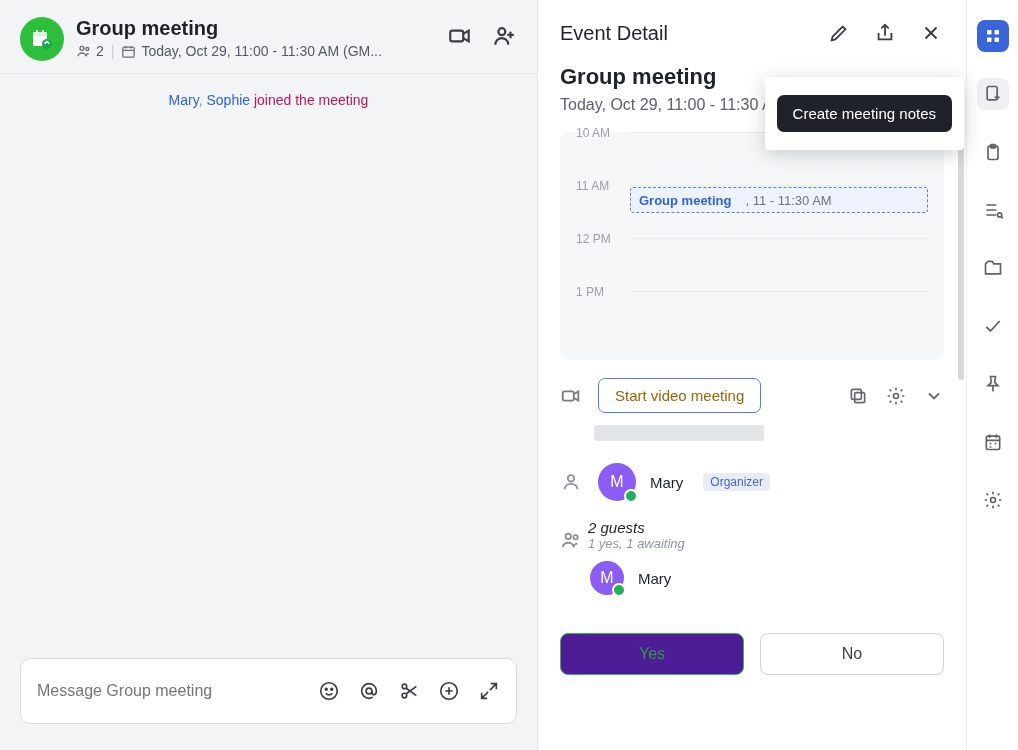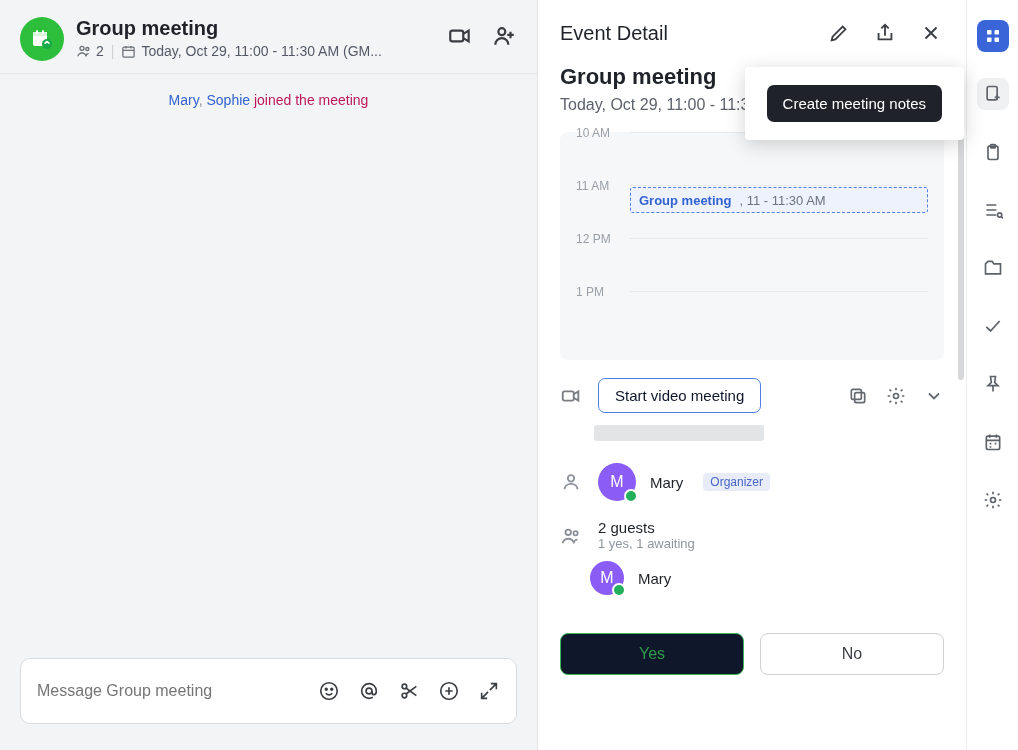--- a/index.html
+++ b/index.html
@@ -34,50 +34,50 @@
   .cal-box { background:#f6f7f8; border-radius:8px; padding:0; margin-bottom:18px;}
   .cal-head { display:flex; align-items:center; padding:14px 16px 10px 16px; font-weight:600; font-size:15px;}
   .cal-head .jump { margin-left:auto; color:#5c616b; cursor:pointer;}
   .cal-grid { position:relative; padding:0 16px 16px 16px;}
   .cal-row { display:flex; align-items:flex-start; height:53px; position:relative;justify-content:flex-end;}
   .cal-row:last-child { height: 24px;}
   .cal-time { width:54px; font-size:12px; color:#9aa0a8; padding-top:-6px; transform:translateY(-6px);}
   .cal-line { flex:1; border-top:1px solid #e7e8e9; height:100%; position:relative;}
   .event-chip { position:absolute; left:70px; right:16px; top:55px; height:26px; border:1.5px dashed #4f7fe5; background:#eef2fc; border-radius:3px; display:flex; align-items:center; padding:0 8px; font-size:13px;}
   .event-chip .en { color:#3163d1; font-weight:600;}
-  .event-chip .et { color:#6c7480; margin-left:8px;}
+  .event-chip .et { color:#6c7480; margin-left:14px;}
 
   .vm-row { display:flex; align-items:center; gap:14px; margin-bottom:12px;}
   .vm-row .left-ic { color:#787c83; width:24px;}
-  .start-btn { border:1px solid #4f7fe5; color:#0f172a; padding:8px 16px; border-radius:7px; font-size:15px; cursor:pointer; background:#fff;}
+  .start-btn { border:1px solid #4f7fe5; color:#a16207; padding:8px 16px; border-radius:7px; font-size:15px; cursor:pointer; background:#fff;}
   .vm-row .right-ics { margin-left:auto; display:flex; gap:18px; color:#64686f; align-items:center;}
   .placeholder-bar { height:16px; width:170px; background:#e2e4e6; border-radius:3px; margin:6px 0 22px 34px;}
 
   .person-row { display:flex; align-items:center; gap:14px; margin-bottom:18px;}
   .person-row .left-ic { color:#8c9199; width:24px;}
   .p-avatar { width:38px; height:38px; border-radius:50%; display:flex; align-items:center; justify-content:center; color:#fff; font-weight:500; position:relative;}
   .badge-check { position:absolute; bottom:-2px; right:-2px; width:14px; height:14px; background:#22b05c; border-radius:50%; border:2px solid #fff;}
   .p-name { font-size:15px;}
   .org-badge { background:#e7ecf8; color:#4966c6; font-size:12px; padding:2px 7px; border-radius:4px; margin-left:6px;}
 
-  .guests-row { display:flex; align-items:center; gap:14px; margin-bottom:10px;}
+  .guests-row { display:flex; align-items:flex-end; gap:4px; margin-bottom:10px;font-style:italic;}
   .guests-row .left-ic { color:#8c9199; width:24px; padding-top:2px;}
   .guests-row .info .g1 { font-size:15px;}
   .guests-row .info .g2 { font-size:13px; color:#8f959e;}
 
   .rsvp-row { display:flex; gap:16px; padding:0 22px 24px 22px; margin-top:auto;}
   .rsvp-btn { flex:1; height:42px; border-radius:8px; border:1px solid #d0d1d4; background:#fff; font-size:16px; cursor:pointer; color:#3b3e43;}
-  .rsvp-yes { border-color:#3db35a; color:#2e9a4a; background:#0f172a;}
+  .rsvp-yes { border-color:#3db35a; color:#2e9a4a; background:#4c1d95;}
 
   .right-rail { width:52px; background:#fff; border-left:1px solid #eceded; display:flex; flex-direction:column; align-items:center; padding-top:20px; gap:26px; color:#5e6269; position:relative;}
   .rail-btn { width:32px; height:32px; border-radius:8px; display:flex; align-items:center; justify-content:center; cursor:pointer;}
   .rail-btn.active { background:#3965d9; color:#fff;}
   .rail-btn.highlight { background:#eef0f2;}
 
-  .tooltip { position:absolute; top:67px; right:54px; background:#fff; padding:18px 22px; border-radius:4px; box-shadow:0 4px 20px rgba(0,0,0,.18);}
+  .tooltip { position:absolute; top:77px; right:54px; background:#fff; padding:18px 12px; border-radius:4px; box-shadow:0 4px 20px rgba(0,0,0,.18);}
   .tooltip-inner { background:#1f2329; color:#fff; padding:10px 16px; border-radius:7px; font-size:15px; position:relative;}
   .tooltip-inner::after { content:""; position:absolute; right:-7px; top:50%; transform:translateY(-50%); border:7px solid transparent; border-left-color:#1f2329;}
   .scrollthumb { position:absolute; right:2px; top:80px; width:6px; height:300px; background:#d7d8da; border-radius:3px;}
 
   svg { display:block;}
 </style>
 </head>
 <body>
 
 <div class="left-pane">

